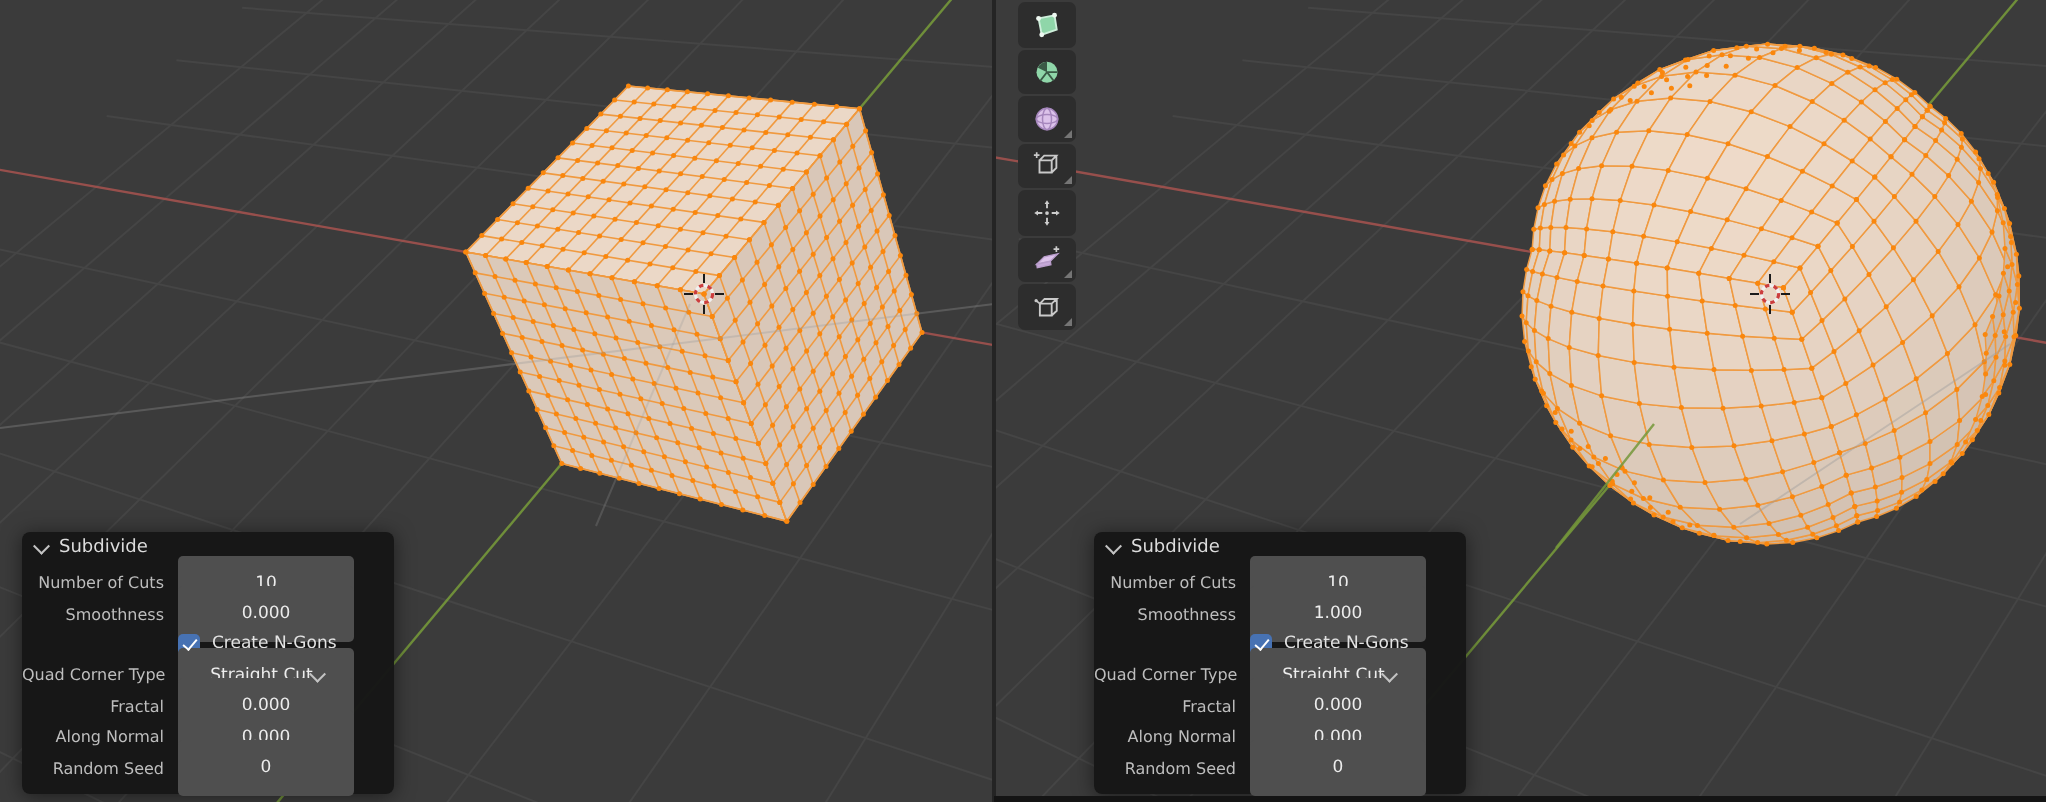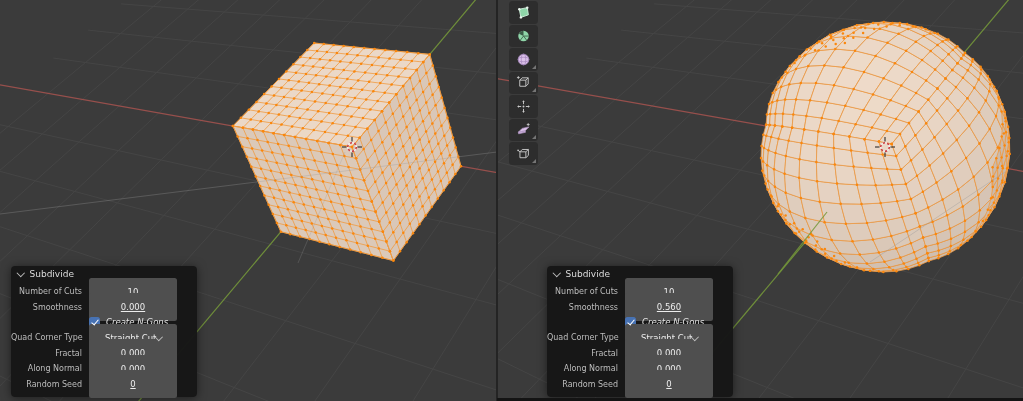--- a/index.html
+++ b/index.html
@@ -24,23 +24,23 @@
             box-shadow:0 1px 10px rgba(0,0,0,0.5);z-index:5;padding-bottom:5px;}
   .op-header{height:16px;display:flex;align-items:center;padding-left:7px;gap:6px;
              color:#dcdcdc;font-size:9px;}
   .chev{width:4.5px;height:4.5px;border-right:1.2px solid #c3c3c3;border-bottom:1.2px solid #c3c3c3;
         transform:rotate(45deg);margin-top:-3px;flex:none;}
   .op-rows{padding-top:2px;}
   .op-row{display:flex;align-items:center;height:15.4px;padding-right:20px;}
   .op-label{width:78px;text-align:right;padding-right:7px;box-sizing:border-box;color:#bdbdbd;
             font-size:8px;white-space:nowrap;overflow:hidden;}
   .op-field{flex:1;height:28px;background:#4f4f4f;border-radius:2.5px;display:flex;align-items:center;
-            justify-content:center;color:#ececec;font-size:8.5px;cursor:pointer;text-decoration:underline;}
+            justify-content:center;color:#ececec;font-size:8.5px;cursor:pointer;}
   .op-field.dropdown{padding:0 6px 0 7px;box-sizing:border-box;}
-  .check-row{flex:1;display:flex;align-items:center;gap:6px;font-style:italic;}
+  .check-row{flex:1;display:flex;align-items:center;gap:6px;}
   .checkbox{width:11px;height:11px;background:#4772b3;border-radius:2.5px;display:flex;
             align-items:center;justify-content:center;cursor:pointer;flex:none;}
   .checkmark{width:3px;height:6px;border-right:1.5px solid #fff;border-bottom:1.5px solid #fff;
              transform:rotate(40deg);margin-top:-2px;}
   .check-label{color:#e3e3e3;font-size:8.5px;}
 </style>
 </head>
 <body>
 
 <div id="app">
@@ -1555,21 +1555,21 @@
       <span class="chev"></span>
       <span>Subdivide</span>
     </div>
     <div class="op-rows">
       <div class="op-row">
         <span class="op-label">Number of Cuts</span>
         <span class="op-field">10</span>
       </div>
       <div class="op-row">
         <span class="op-label">Smoothness</span>
-        <span class="op-field">0.560</span>
+        <span class="op-field">1.000</span>
       </div>
       <div class="op-row">
         <span class="op-label"></span>
         <span class="check-row">
           <span class="checkbox">
               <span class="checkmark"></span>
             </span>
           <span class="check-label">Create N-Gons</span>
         </span>
       </div>

